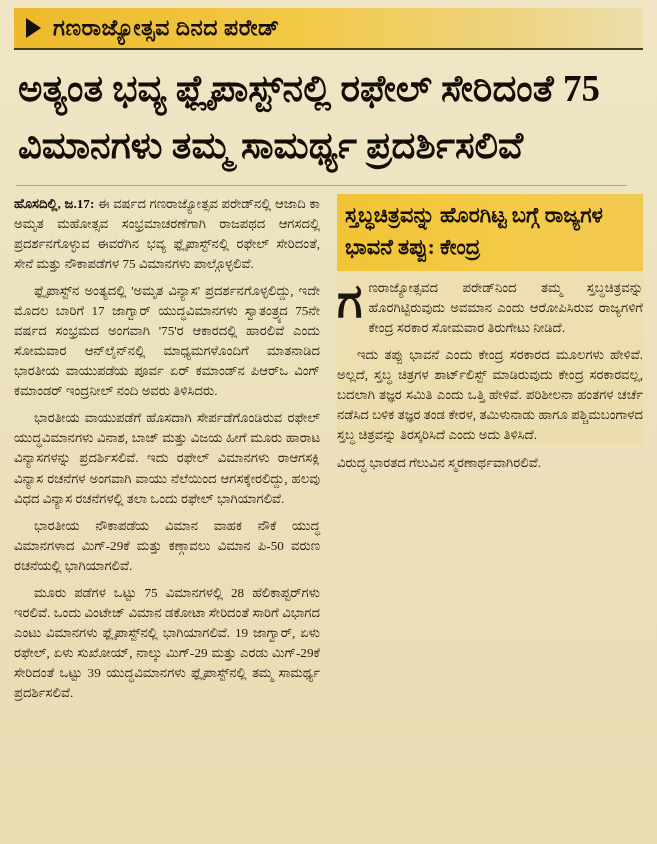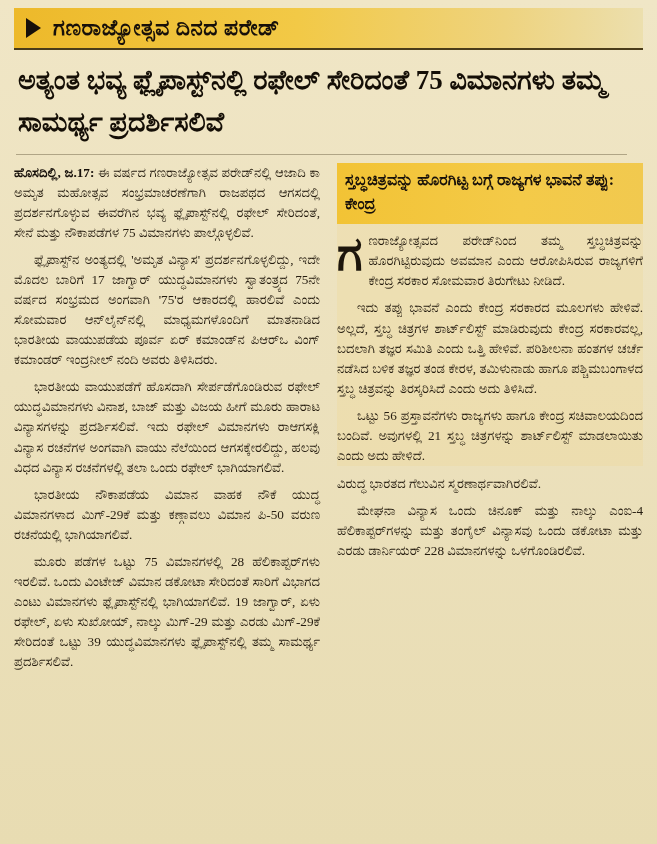--- a/index.html
+++ b/index.html
@@ -40,21 +40,21 @@
     font-size: 22px;
     font-weight: bold;
     color: #17100a;
     letter-spacing: 0.5px;
     white-space: nowrap;
   }
   
   .headline {
     margin: 10px 16px 8px 2px;
     padding: 0 2px 10px 2px;
-    font-size: 27px;
+    font-size: 37px;
     line-height: 1.55;
     font-weight: bold;
     color: #140e06;
     border-bottom: 1px solid rgba(60, 48, 20, 0.35);
     text-align: left;
   }
   
   .columns {
     display: flex;
     gap: 17px;
@@ -80,21 +80,21 @@
     color: #17100a;
   }
   
   .inset {
     background: rgba(242, 200, 70, 0.10);
     margin-bottom: 8px;
   }
   .inset-headline {
     background: linear-gradient(90deg, #f2c335 0%, #f4ca48 60%, #f1c94f 100%);
     padding: 5px 8px 7px 8px;
-    font-size: 16px;
+    font-size: 21px;
     font-weight: bold;
     line-height: 1.55;
     color: #17100a;
     margin-bottom: 7px;
   }
   .dropcap {
     float: left;
     font-size: 47px;
     line-height: 0.85;
     font-weight: bold;
@@ -129,23 +129,21 @@
 
     <div class="col">
 
       <div class="inset">
         <div class="inset-headline">ಸ್ತಬ್ಧಚಿತ್ರವನ್ನು ಹೊರಗಿಟ್ಟ ಬಗ್ಗೆ ರಾಜ್ಯಗಳ ಭಾವನೆ ತಪ್ಪು: ಕೇಂದ್ರ</div>
         <p class="no-indent">
           <span class="dropcap">ಗ</span>
           <span>ಣರಾಜ್ಯೋತ್ಸವದ ಪರೇಡ್‌ನಿಂದ ತಮ್ಮ ಸ್ತಬ್ಧಚಿತ್ರವನ್ನು ಹೊರಗಿಟ್ಟಿರುವುದು ಅವಮಾನ ಎಂದು ಆರೋಪಿಸಿರುವ ರಾಜ್ಯಗಳಿಗೆ ಕೇಂದ್ರ ಸರಕಾರ ಸೋಮವಾರ ತಿರುಗೇಟು ನೀಡಿದೆ.</span>
         </p>
         <p>ಇದು ತಪ್ಪು ಭಾವನೆ ಎಂದು ಕೇಂದ್ರ ಸರಕಾರದ ಮೂಲಗಳು ಹೇಳಿವೆ. ಅಲ್ಲದೆ, ಸ್ತಬ್ಧ ಚಿತ್ರಗಳ ಶಾರ್ಟ್‌ಲಿಸ್ಟ್ ಮಾಡಿರುವುದು ಕೇಂದ್ರ ಸರಕಾರವಲ್ಲ, ಬದಲಾಗಿ ತಜ್ಞರ ಸಮಿತಿ ಎಂದು ಒತ್ತಿ ಹೇಳಿವೆ. ಪರಿಶೀಲನಾ ಹಂತಗಳ ಚರ್ಚೆ ನಡೆಸಿದ ಬಳಿಕ ತಜ್ಞರ ತಂಡ ಕೇರಳ, ತಮಿಳುನಾಡು ಹಾಗೂ ಪಶ್ಚಿಮಬಂಗಾಳದ ಸ್ತಬ್ಧ ಚಿತ್ರವನ್ನು ತಿರಸ್ಕರಿಸಿದೆ ಎಂದು ಅದು ತಿಳಿಸಿದೆ.</p>
-        <p>ಒಟ್ಟು 56 ಪ್ರಸ್ತಾವನೆಗಳು ರಾಜ್ಯಗಳು ಹಾಗೂ ಕೇಂದ್ರ ಸಚಿವಾಲಯದಿಂದ ಬಂದಿವೆ. ಅವುಗಳಲ್ಲಿ 21 ಸ್ತಬ್ಧ ಚಿತ್ರಗಳನ್ನು ಶಾರ್ಟ್‌ಲಿಸ್ಟ್ ಮಾಡಲಾಯಿತು ಎಂದು ಅದು ಹೇಳಿದೆ.</p>
       </div>
 
       <p class="no-indent">ವಿರುದ್ಧ ಭಾರತದ ಗೆಲುವಿನ ಸ್ಮರಣಾರ್ಥವಾಗಿರಲಿವೆ.</p>
-      <p>ಮೇಘನಾ ವಿನ್ಯಾಸ ಒಂದು ಚಿನೂಕ್ ಮತ್ತು ನಾಲ್ಕು ಎಂಐ-4 ಹೆಲಿಕಾಪ್ಟರ್‌ಗಳನ್ನು ಮತ್ತು ತಂಗೈಲ್ ವಿನ್ಯಾಸವು ಒಂದು ಡಕೋಟಾ ಮತ್ತು ಎರಡು ಡಾರ್ನಿಯರ್ 228 ವಿಮಾನಗಳನ್ನು ಒಳಗೊಂಡಿರಲಿವೆ.</p>
 
     </div>
 
   </div>
 
 </div>
 
 </body></html>

